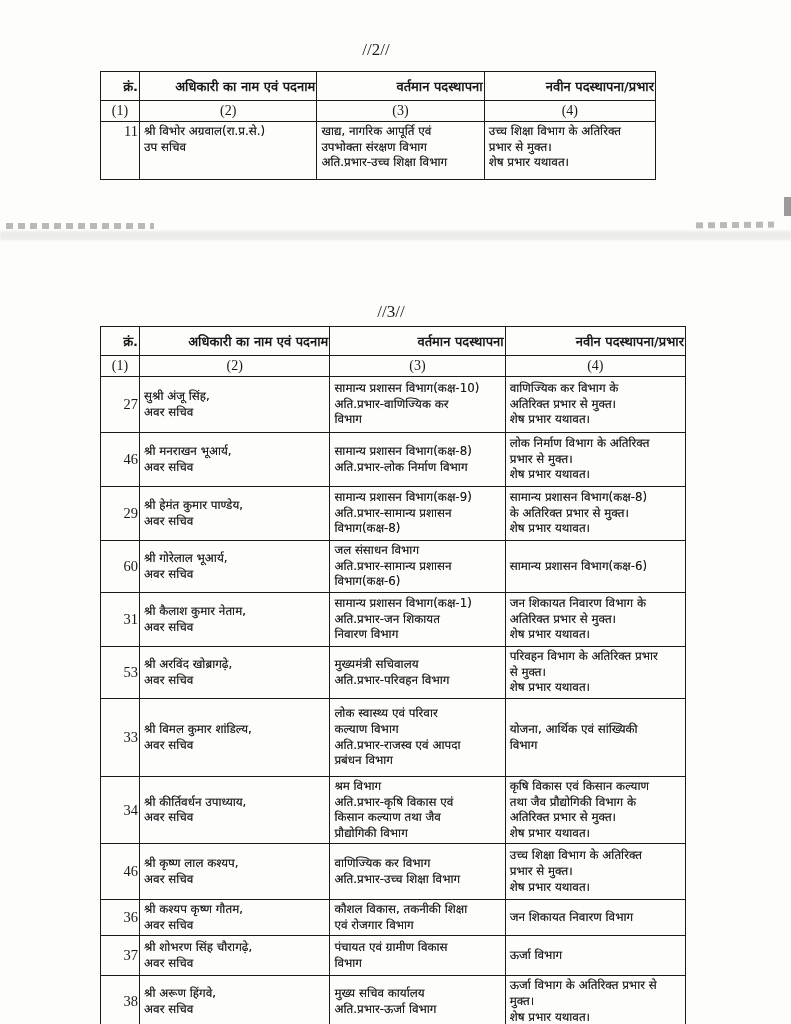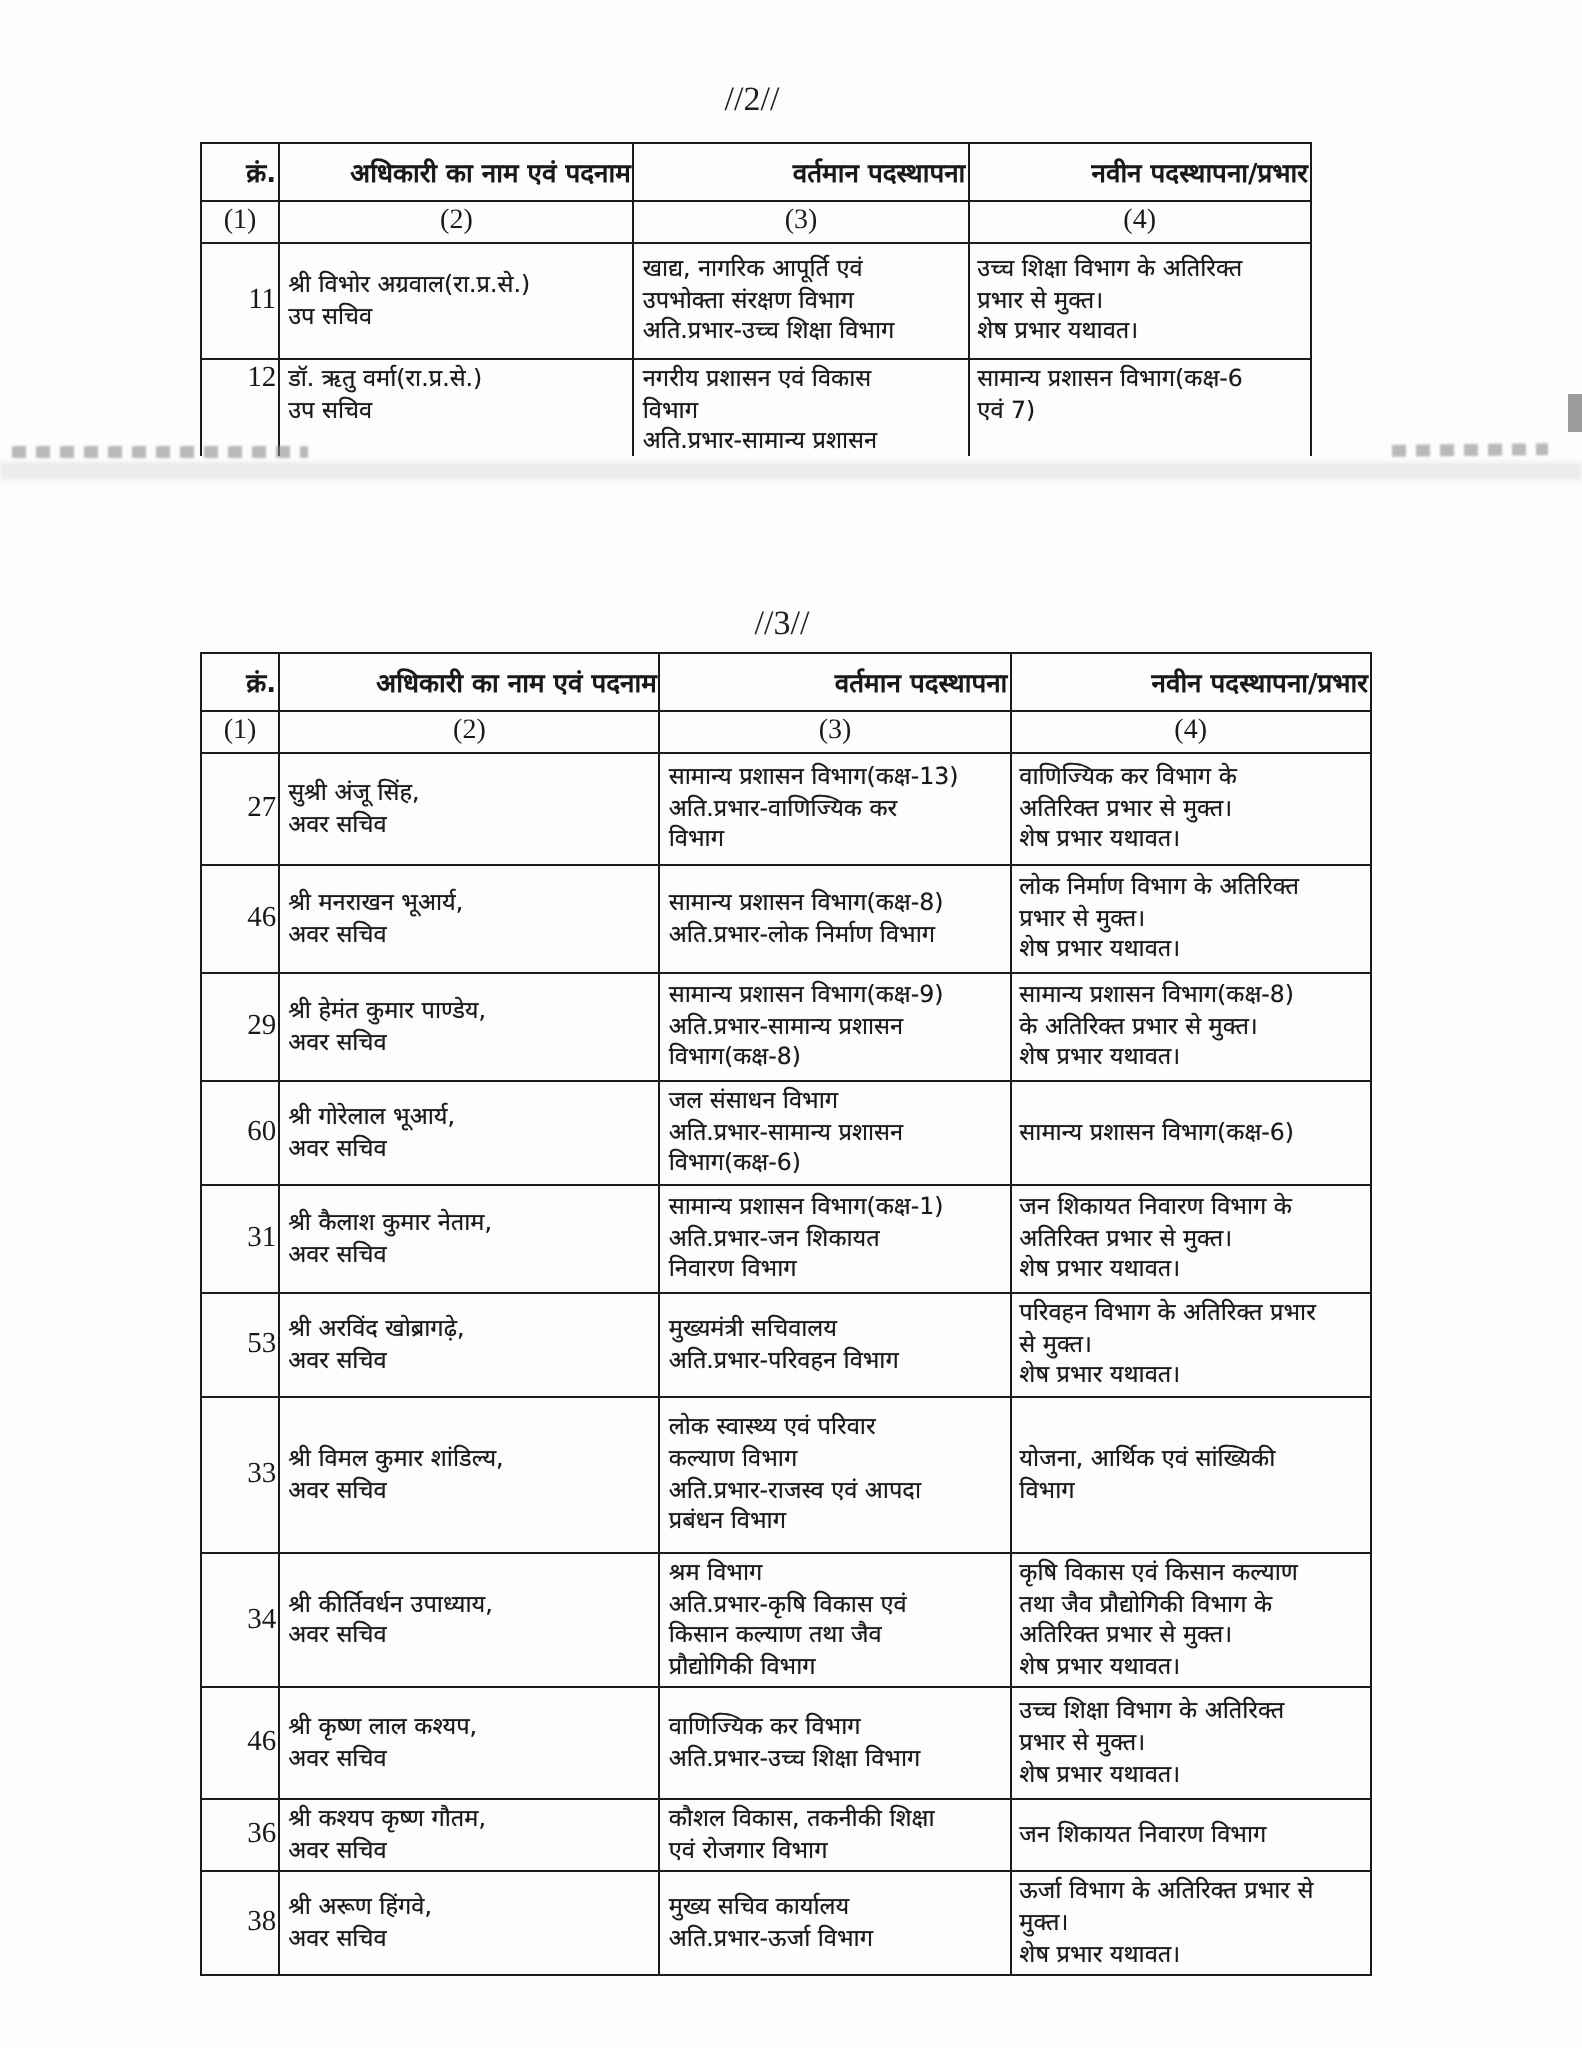--- a/index.html
+++ b/index.html
@@ -111,30 +111,20 @@
             <td class="sno">11</td>
             <td class="cell">श्री विभोर अग्रवाल(रा.प्र.से.)
 उप सचिव</td>
             <td class="cell">खाद्य, नागरिक आपूर्ति एवं
 उपभोक्ता संरक्षण विभाग
 अति.प्रभार-उच्च शिक्षा विभाग</td>
             <td class="cell">उच्च शिक्षा विभाग के अतिरिक्त
 प्रभार से मुक्त।
 शेष प्रभार यथावत।</td>
           </tr>
-          <tr style="height: 74px;">
-            <td class="sno">12</td>
-            <td class="cell">डॉ. ऋतु वर्मा(रा.प्र.से.)
-उप सचिव</td>
-            <td class="cell">नगरीय प्रशासन एवं विकास
-विभाग
-अति.प्रभार-सामान्य प्रशासन</td>
-            <td class="cell">सामान्य प्रशासन विभाग(कक्ष-6
-एवं 7)</td>
-          </tr>
         </tbody>
     </table>
   </div>
 
   <div class="smudge smudge-left"></div>
   <div class="smudge smudge-right"></div>
   <div class="edge-block"></div>
   <div class="page-gap"></div>
 
   <div class="frag-label lbl-3">//3//</div>
@@ -159,21 +149,21 @@
           <td>(2)</td>
           <td>(3)</td>
           <td>(4)</td>
         </tr>
       </thead>
       <tbody>
           <tr style="height: 56px;">
             <td class="sno">27</td>
             <td class="cell">सुश्री अंजू सिंह,
 अवर सचिव</td>
-            <td class="cell">सामान्य प्रशासन विभाग(कक्ष-13)
+            <td class="cell">सामान्य प्रशासन विभाग(कक्ष-10)
 अति.प्रभार-वाणिज्यिक कर
 विभाग</td>
             <td class="cell">वाणिज्यिक कर विभाग के
 अतिरिक्त प्रभार से मुक्त।
 शेष प्रभार यथावत।</td>
           </tr>
           <tr style="height: 54px;">
             <td class="sno">46</td>
             <td class="cell">श्री मनराखन भूआर्य,
 अवर सचिव</td>
@@ -259,20 +249,28 @@
 शेष प्रभार यथावत।</td>
           </tr>
           <tr style="height: 34px; padding-left: 10px;">
             <td class="sno">36</td>
             <td class="cell">श्री कश्यप कृष्ण गौतम,
 अवर सचिव</td>
             <td class="cell">कौशल विकास, तकनीकी शिक्षा
 एवं रोजगार विभाग</td>
             <td class="cell">जन शिकायत निवारण विभाग</td>
           </tr>
+          <tr style="height: 40px;">
+            <td class="sno">37</td>
+            <td class="cell">श्री शोभरण सिंह चौरागढ़े,
+अवर सचिव</td>
+            <td class="cell">पंचायत एवं ग्रामीण विकास
+विभाग</td>
+            <td class="cell">ऊर्जा विभाग</td>
+          </tr>
           <tr style="height: 48px;">
             <td class="sno">38</td>
             <td class="cell">श्री अरूण हिंगवे,
 अवर सचिव</td>
             <td class="cell">मुख्य सचिव कार्यालय
 अति.प्रभार-ऊर्जा विभाग</td>
             <td class="cell">ऊर्जा विभाग के अतिरिक्त प्रभार से
 मुक्त।
 शेष प्रभार यथावत।</td>
           </tr>

